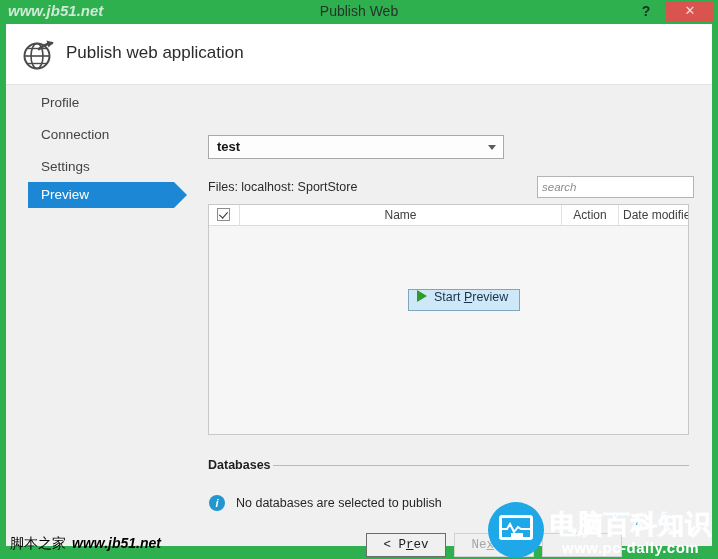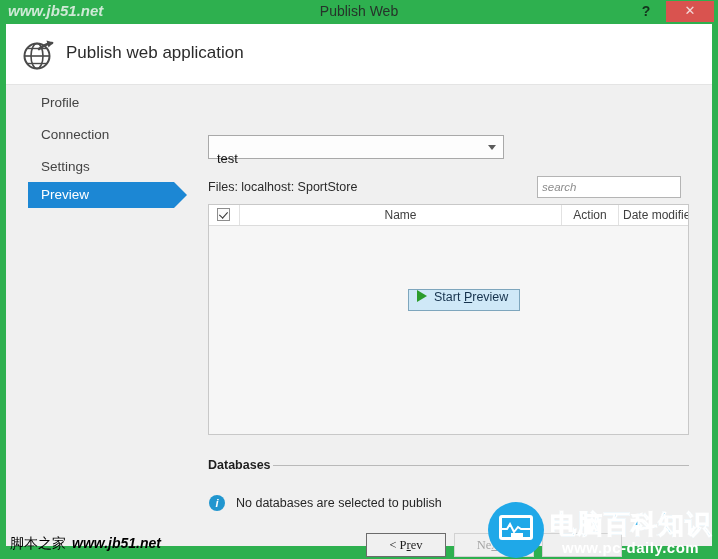--- a/index.html
+++ b/index.html
@@ -147,45 +147,44 @@
     width: 296px; height: 24px;
     background: #fdfdfd;
     border: 1px solid #a9a9a9;
     box-sizing: border-box;
     cursor: default;
   }
   .profile-select .val {
     position: absolute;
     left: 8px; top: 3px;
     font-size: 13px;
-    font-weight: normal;
+    font-weight: bold;
     color: #141414;
     white-space: nowrap;
-    margin-top: 12px;
   }
   .profile-select .caret {
     position: absolute;
     right: 7px; top: 9px;
     width: 0; height: 0;
     border-left: 4px solid transparent;
     border-right: 4px solid transparent;
     border-top: 5px solid #5b5b5b;
   }
 
   .files-label {
     position: absolute;
     left: 12px; top: 96px;
     font-size: 12.5px;
     color: #2a2a2a;
     white-space: nowrap;
   }
   .search-input {
     position: absolute;
     left: 341px; top: 92px;
-    width: 144px; height: 19px;
+    width: 157px; height: 19px;
     border: 1px solid #b4b4b4;
     background: #ffffff;
     box-sizing: border-box;
     font-family: "Liberation Sans", sans-serif;
     font-size: 11.5px;
     font-style: italic;
     color: #7a7a7a;
     padding: 10px 4px;
     outline: none;
   }
@@ -312,21 +311,21 @@
     font-size: 12.5px;
     color: #262626;
     white-space: nowrap;
   }
 
   
   .btn {
     position: absolute;
     height: 24px;
     width: 80px;
-    font-family: Liberation Serif, serif;
+    font-family: Liberation Mono, monospace;
     font-size: 12.5px;
     background: #f0f0f0;
     box-sizing: border-box;
     cursor: default;
     text-align: center;
     line-height: 22px;
   }
   .btn-prev {
     left: 170px; top: 449px;
     border: 1px solid #6b6b6b;

